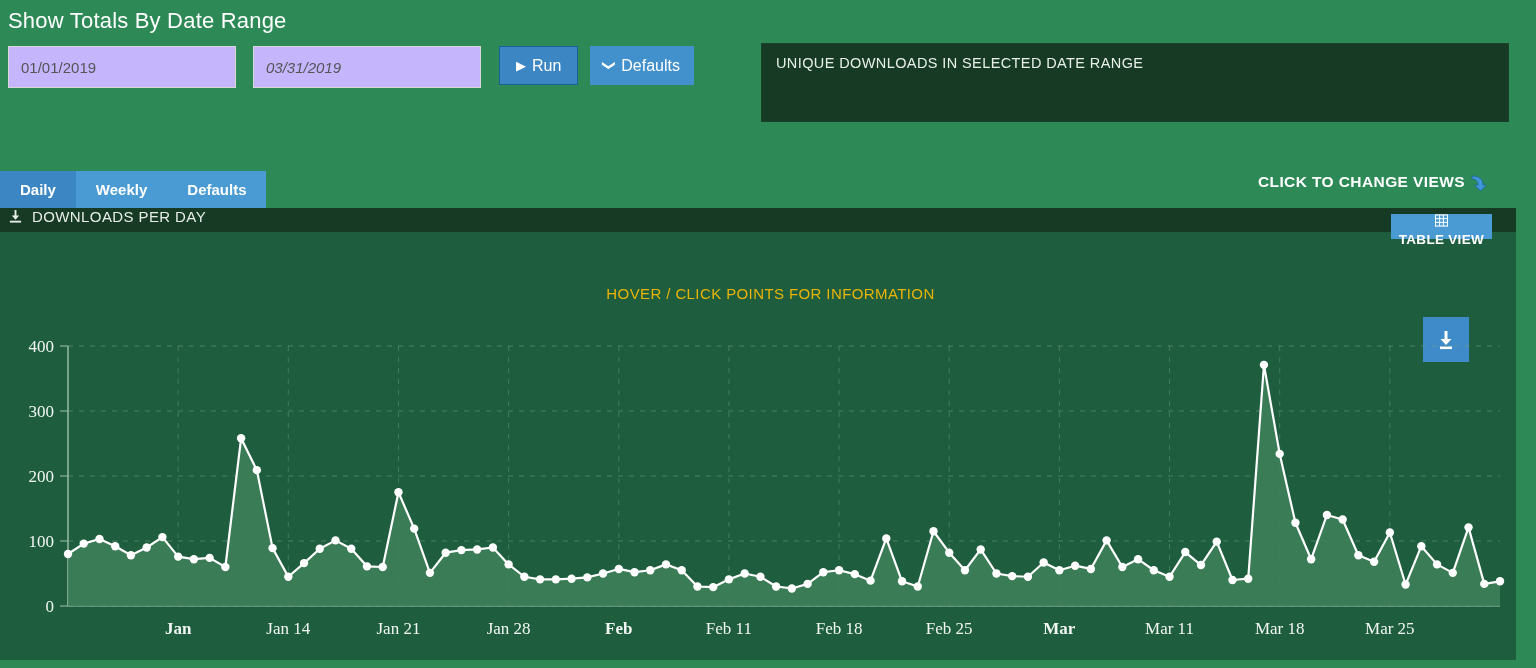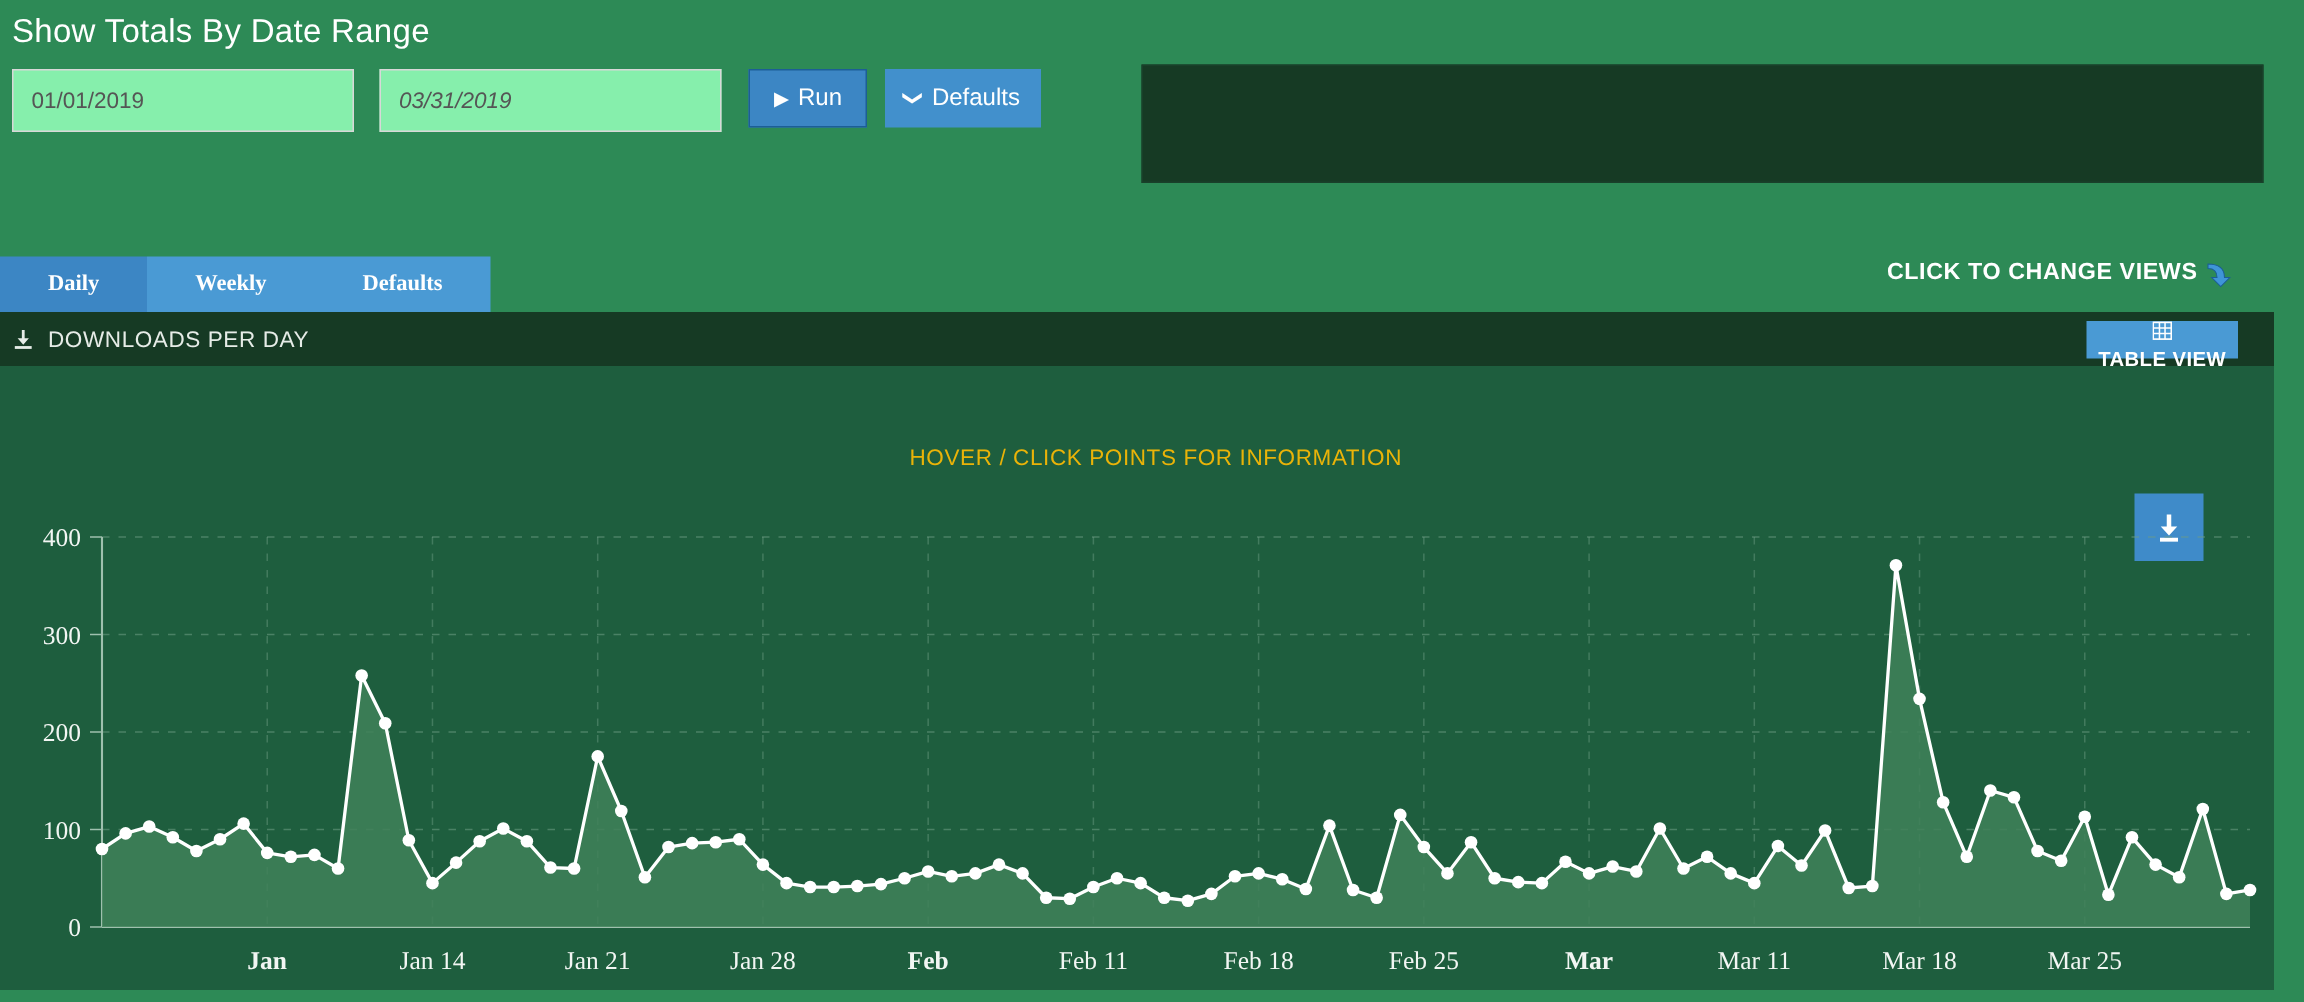--- a/index.html
+++ b/index.html
@@ -13,21 +13,21 @@
 
   
   .page-title {
     position: absolute; left: 8px; top: 8px;
     font-size: 22px; color: #ffffff; font-weight: 400;
     letter-spacing: .2px;
   }
   .controls { position: absolute; left: 8px; top: 46px; display: flex; align-items: flex-start; }
   .date-input {
     width: 228px; height: 42px;
-    background: #86efac; border: 1px solid #d8d8d8;
+    background: #c4b5fd; border: 1px solid #d8d8d8;
     font-family: "Liberation Sans", sans-serif;
     font-size: 15px; color: #555; padding: 0 12px;
     outline: none;
   }
   .date-input + .date-input { margin-left: 17px; font-style: italic; }
   .btn {
     height: 39px; margin-left: 18px;
     border: none; color: #fff; font-size: 16px;
     background: #3a87c8; cursor: pointer;
     display: inline-flex; align-items: center; justify-content: center;
@@ -44,43 +44,43 @@
     background: #163a24;
     border: 1px solid #19402a;
     padding: 11px 14px;
   }
   .stat-label { color: #e8efe9; font-size: 14.5px; letter-spacing: .4px; }
   .stat-value { color: #ffffff; font-size: 24px; margin-top: 5px; letter-spacing: .3px; }
 
   
   .tabs { position: absolute; left: 0px; top: 171px; display: flex; }
   .tab {
-    height: 37px; padding: 0 32px;
+    height: 37px; padding: 0 20px;
     display: flex; align-items: center; justify-content: center;
     color: #ffffff; font-size: 15px; font-weight: bold;
     background: #4a9ad4; cursor: pointer;
-    font-family: Liberation Serif, serif;
+    font-family: Liberation Sans, sans-serif;
   }
   .tab.active { background: #3c86c4; }
   .change-views {
     position: absolute; right: 47px; top: 172px;
     color: #ffffff; font-size: 15.5px; font-weight: bold; letter-spacing: .4px;
     display: flex; align-items: center; gap: 4px;
   }
   .arrow-ico { display: inline-block; width: 20px; height: 20px; }
 
   
   .chart-panel {
     position: absolute; left: 0; top: 208px;
     width: 1516px; height: 452px;
     background: #1e5e3e;
   }
   .panel-head {
-    height: 36px; background: #163a24;
-    display: flex; align-items: center; padding: 0 8px;
+    height: 24px; background: #163a24;
+    display: flex; align-items: flex-start; padding: 0 8px;
     position: relative;
   }
   .panel-head .ph-title {
     color: #e6ece7; font-size: 15px; letter-spacing: .4px;
     display: flex; align-items: center; gap: 9px;
   }
   .dl-ico { display: inline-block; width: 15px; height: 15px; }
   .table-view-btn {
     position: absolute; right: 24px; top: 6px;
     background: #4a9ad4; color: #fff; border: none;
@@ -117,20 +117,21 @@
     <span class="gly">▶</span>
     <span>Run</span>
   </button>
   <button class="btn defaults">
     <span class="gly" style="transform: rotate(90deg); display: inline-block;">❯</span>
     <span>Defaults</span>
   </button>
 </div>
 
 <div class="stat-panel">
+  <div class="stat-label">UNIQUE DOWNLOADS IN SELECTED DATE RANGE</div>
 </div>
 
 <div class="tabs">
   <div class="tab active">Daily</div>
   <div class="tab">Weekly</div>
   <div class="tab">Defaults</div>
 </div>
 
 <div class="change-views">
   <span>CLICK TO CHANGE VIEWS</span>

